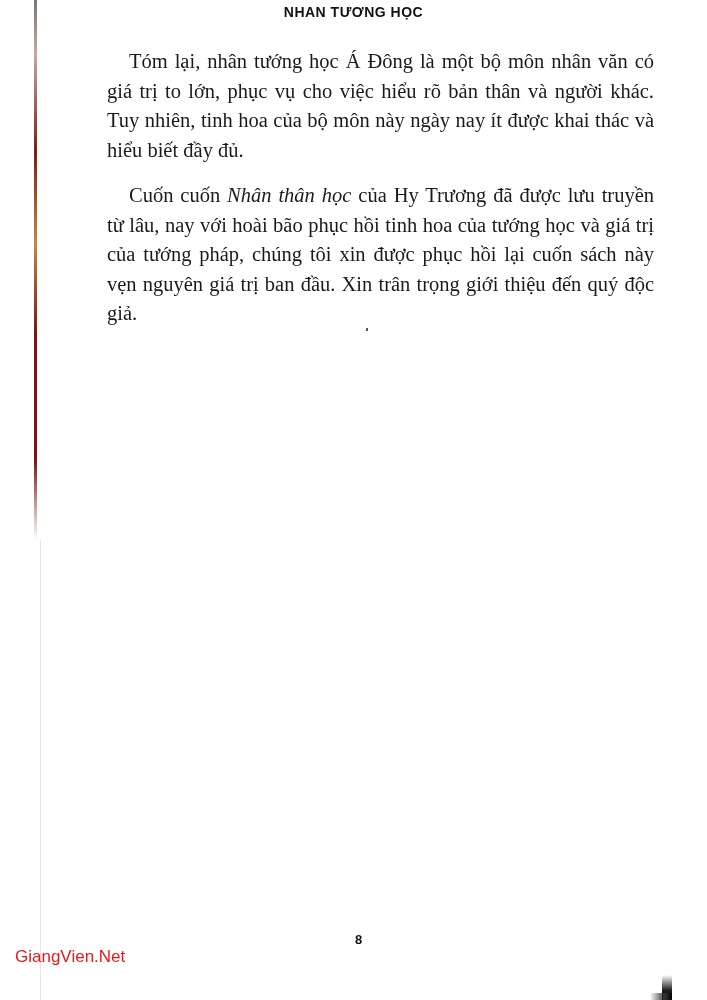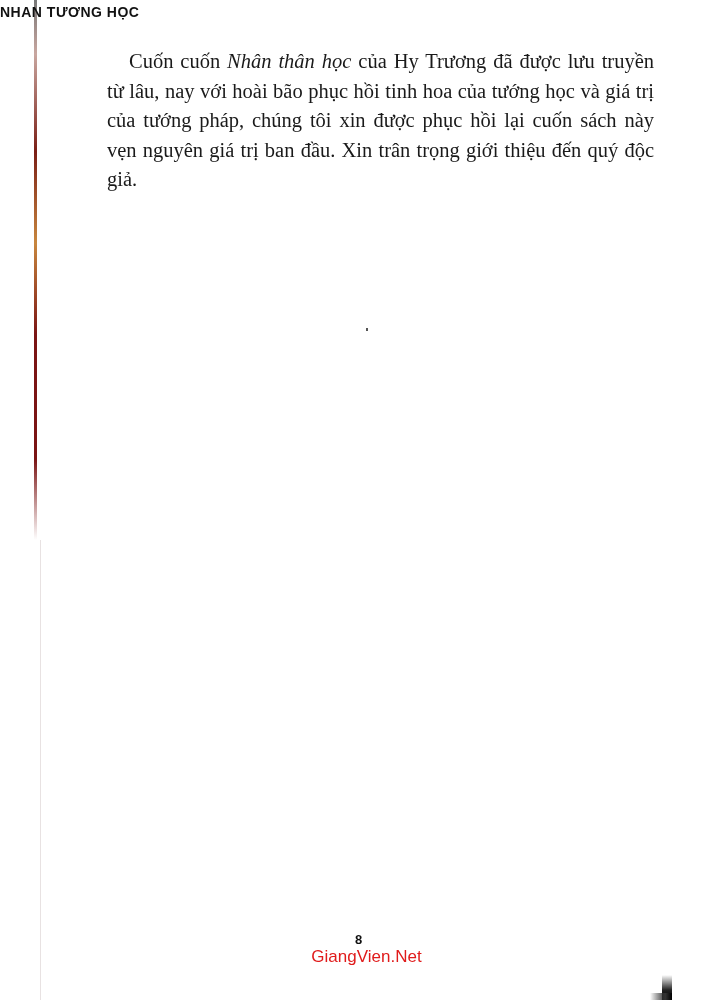--- a/index.html
+++ b/index.html
@@ -29,20 +29,21 @@
       top: 540px;
       width: 1px;
       height: 460px;
       background: #e8e2e2;
     }
     .running-header {
       position: absolute;
       top: 4px;
       left: 0;
       width: 707px;
+      text-align: center;
       font-family: "Liberation Sans", "DejaVu Sans", sans-serif;
       font-weight: bold;
       font-size: 14px;
       letter-spacing: 0.5px;
       color: #111;
     }
     .text-block {
       position: absolute;
       top: 47px;
       left: 107px;
@@ -78,25 +79,25 @@
       font-size: 13px;
       color: #111;
       padding-left: 10px;
       box-sizing: border-box;
     }
     .watermark {
       position: absolute;
       top: 947px;
       left: 0;
       width: 707px;
-      text-align: center;
+      text-align: left;
       font-family: "Liberation Sans", "DejaVu Sans", sans-serif;
       font-size: 17px;
       color: #e01b1b;
-      padding-left: 26px;
+      padding-left: 15px;
       box-sizing: border-box;
     }
     .corner-shadow {
       position: absolute;
       left: 662px;
       top: 975px;
       width: 10px;
       height: 25px;
       background: linear-gradient(to bottom, rgba(0,0,0,0) 0%, #222 60%, #000 100%);
     }
@@ -111,20 +112,21 @@
   </style>
 </head>
 <body>
 
 <div class="binding-edge"></div>
 <div class="binding-edge-faint"></div>
 
 <div class="running-header">NHAN TƯƠNG HỌC</div>
 
 <div class="text-block">
+  <p class="paragraph">Tóm lại, nhân tướng học Á Đông là một bộ môn nhân văn có giá trị to lớn, phục vụ cho việc hiểu rõ bản thân và người khác. Tuy nhiên, tinh hoa của bộ môn này ngày nay ít được khai thác và hiểu biết đầy đủ.</p>
   <p class="paragraph"><span>Cuốn cuốn </span><em>Nhân thân học</em><span> của Hy Trương đã được lưu truyền từ lâu, nay với hoài bão phục hồi tinh hoa của tướng học và giá trị của tướng pháp, chúng tôi xin được phục hồi lại cuốn sách này vẹn nguyên giá trị ban đầu. Xin trân trọng giới thiệu đến quý độc giả.</span></p>
 </div>
 
 <div class="stray-dot"></div>
 
 <div class="page-number">8</div>
 <div class="watermark">GiangVien.Net</div>
 
 <div class="corner-shadow"></div>
 <div class="corner-shadow-foot"></div>

